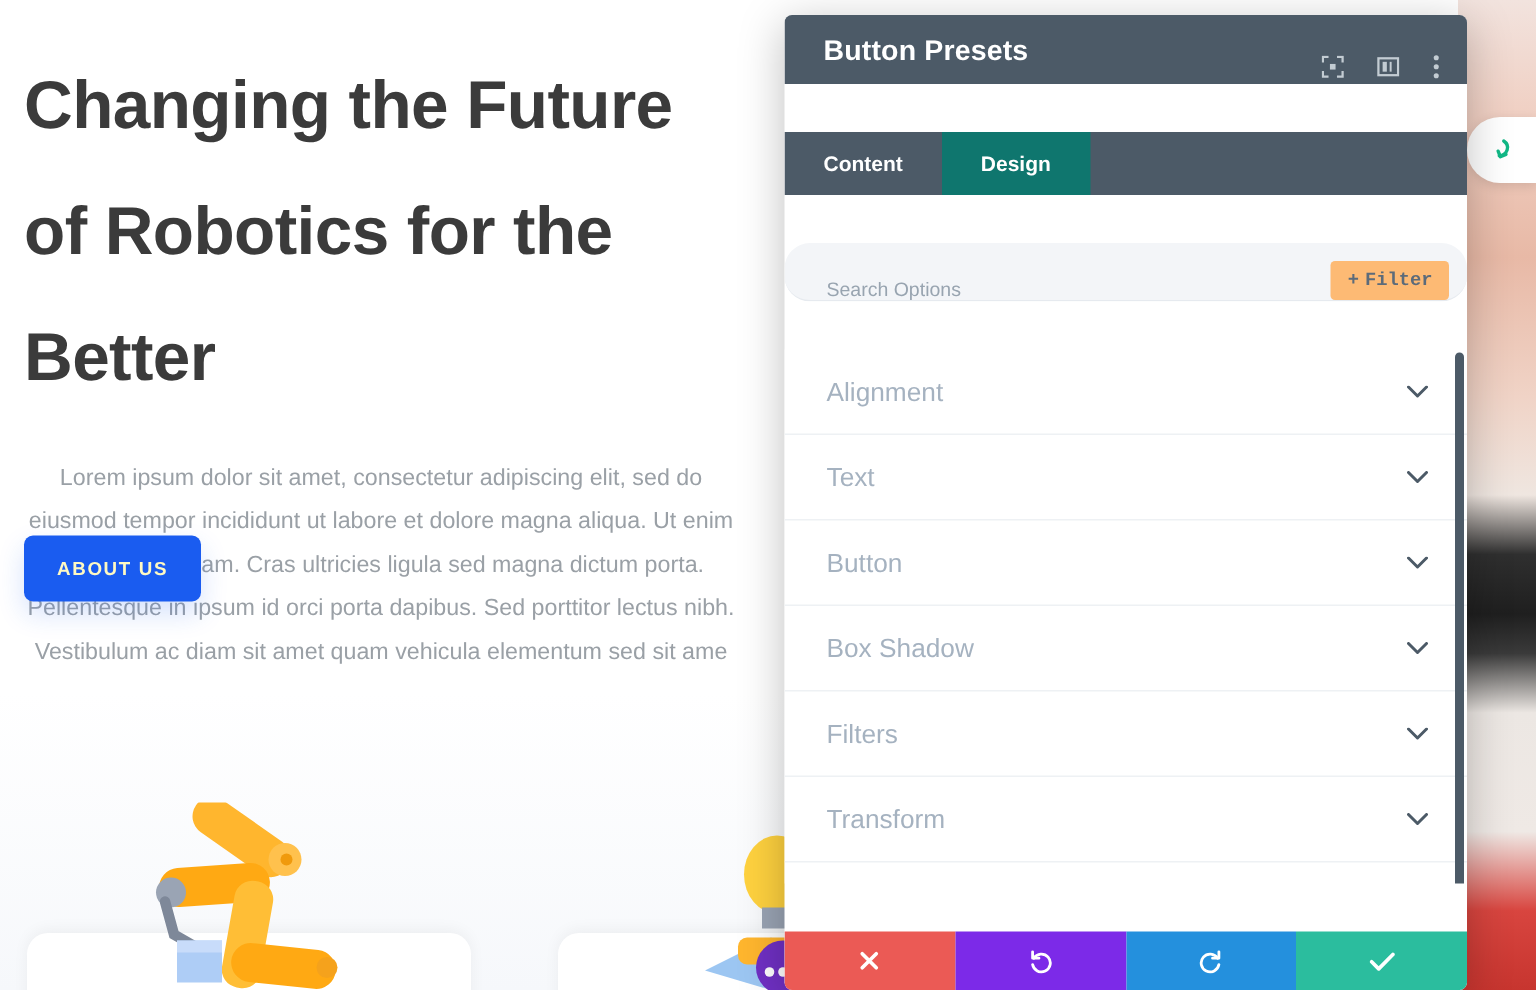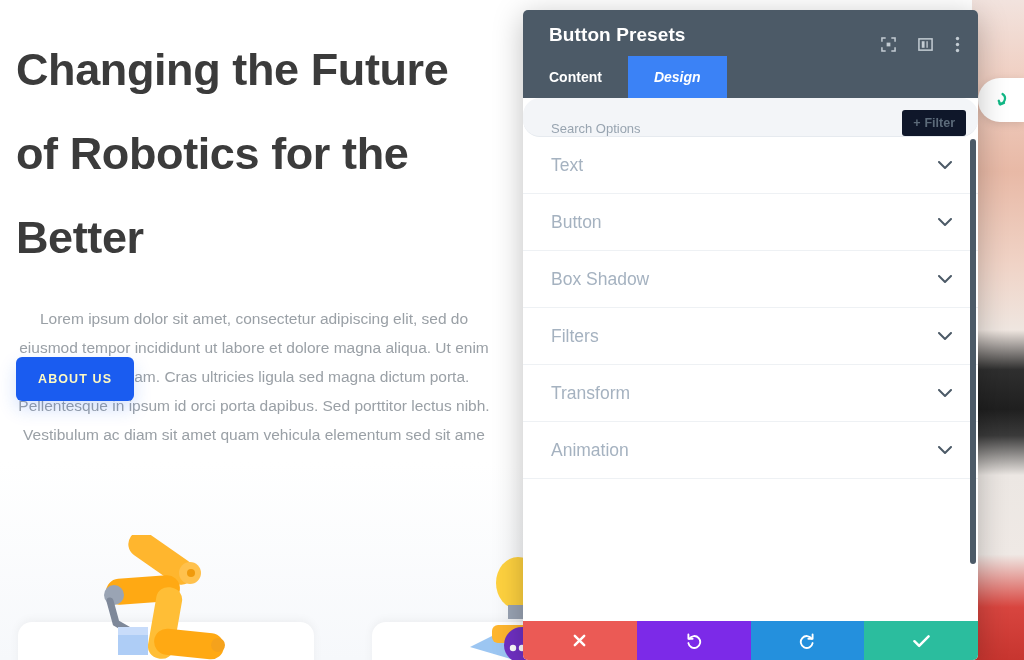--- a/index.html
+++ b/index.html
@@ -58,51 +58,52 @@
     box-shadow:0 2px 8px rgba(0,0,0,.12);
   }
 
   
   .modal {
     position:absolute; left:523px; top:10px; width:455px; height:650px;
     border-radius:5px; overflow:hidden;
     box-shadow: 0 6px 30px rgba(0,0,0,.25);
     display:flex; flex-direction:column;
     background:#ffffff;
+    gap:32px;
   }
   .modal-header { background:#4c5a67; padding:14px 22px 10px 26px; position:relative; flex:0 0 auto;}
   .modal-title { color:#ffffff; font-size:19px; font-weight:700; letter-spacing:.1px; }
   .modal-subtitle { color:#c3ccd3; font-size:12.5px; margin-top:5px; font-weight:400;}
   .caret-sm { display:inline-block; margin-left:4px; font-size:8px; color:#c3ccd3; vertical-align:middle;}
   .header-icons { position:absolute; right:18px; top:26px; display:flex; gap:22px; align-items:center;}
   .hicon { color:#c3ccd3; cursor:pointer; display:flex; align-items:center; }
 
   .tabs { display:flex; background:#4c5a67; flex:0 0 auto; }
   .tab {
     padding: 13px 26px; color:#ffffff; font-size:14px; font-weight:700;
     cursor:pointer; background:transparent;
   }
-  .tab.active { background:#3b82f6;font-style:italic; }
+  .tab.active { background:#0f766e; }
 
   .search-row {
     display:flex; align-items:flex-end; justify-content:space-between;
     background:#f3f5f8; border-bottom:1px solid #e6eaef;
     padding: 0 12px 0 28px; height:39px; flex:0 0 auto;border-radius:17px;
   }
   .search-input {
     border:none; background:transparent; outline:none;
     font-size:13px; color:#7d8a97; font-family:"Liberation Sans", sans-serif;
     width: 300px;
   }
   .search-input::placeholder { color:#98a4b0; }
   .filter-btn {
-    background:#0f172a; border:none; border-radius:3px;
+    background:#fdba74; border:none; border-radius:3px;
     color:#5c6b7a; font-size:12.5px; font-weight:700;
     padding: 6px 11px; cursor:pointer;
-    font-family:Liberation Sans, sans-serif;
+    font-family:Liberation Mono, monospace;
     margin-left:40px;
   }
   .filter-plus { font-weight:700; margin-right:4px; }
 
   .modal-body { flex:1 1 auto; position:relative; overflow:hidden; background:#fff; }
   .accordion-list { list-style:none; }
   .acc-row {
     display:flex; align-items:center; justify-content:space-between;
     height:57px; padding: 0 26px 0 28px;
     border-bottom:1px solid #eef1f4; cursor:pointer;
@@ -217,20 +218,28 @@
     <div class="search-row">
       <input class="search-input" type="text" placeholder="Search Options" style="">
       <button class="filter-btn">
         <span class="filter-plus">+</span><span>Filter</span>
       </button>
     </div>
 
     <div class="modal-body">
       <ul class="accordion-list">
         <li class="acc-row">
+          <span class="acc-label">Alignment</span>
+          <span class="chev">
+              <svg width="14" height="9" viewBox="0 0 14 9">
+                <path d="M1 1l6 6 6-6" stroke="#4c5a67" stroke-width="2" fill="none" stroke-linecap="round" stroke-linejoin="round"></path>
+              </svg>
+            </span>
+        </li>
+        <li class="acc-row">
           <span class="acc-label">Text</span>
           <span class="chev">
               <svg width="14" height="9" viewBox="0 0 14 9">
                 <path d="M1 1l6 6 6-6" stroke="#4c5a67" stroke-width="2" fill="none" stroke-linecap="round" stroke-linejoin="round"></path>
               </svg>
             </span>
         </li>
         <li class="acc-row">
           <span class="acc-label">Button</span>
           <span class="chev">

